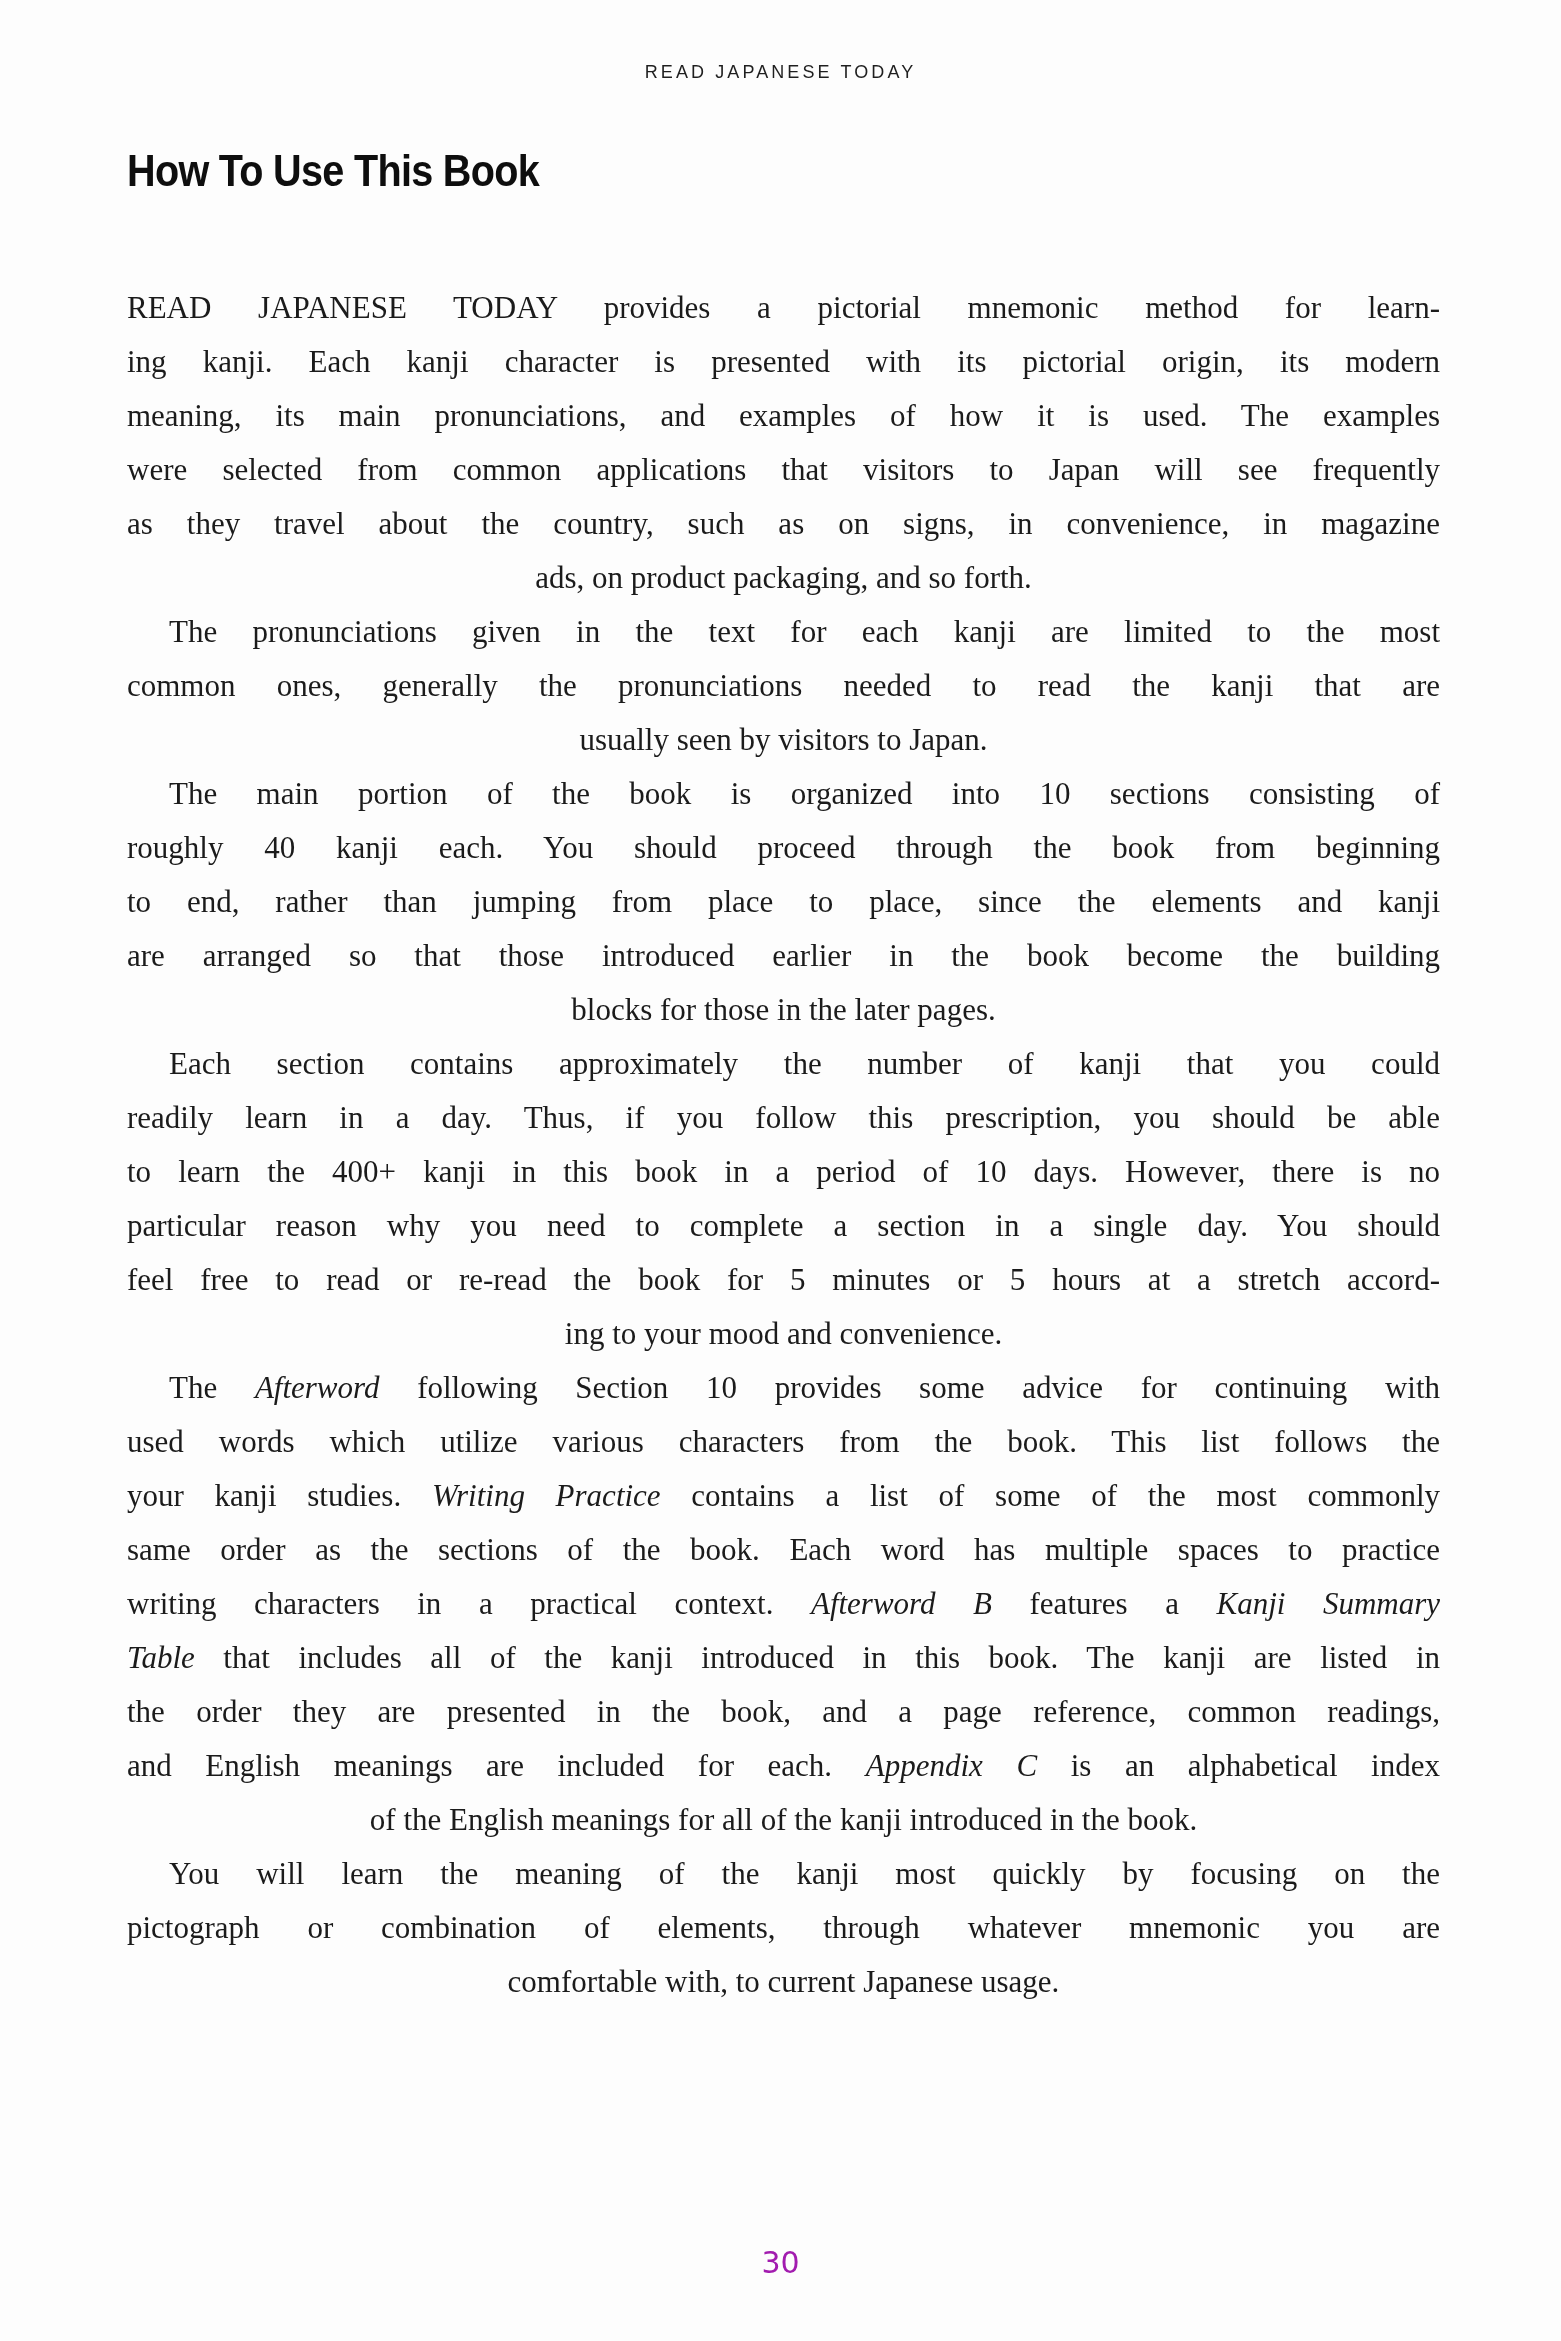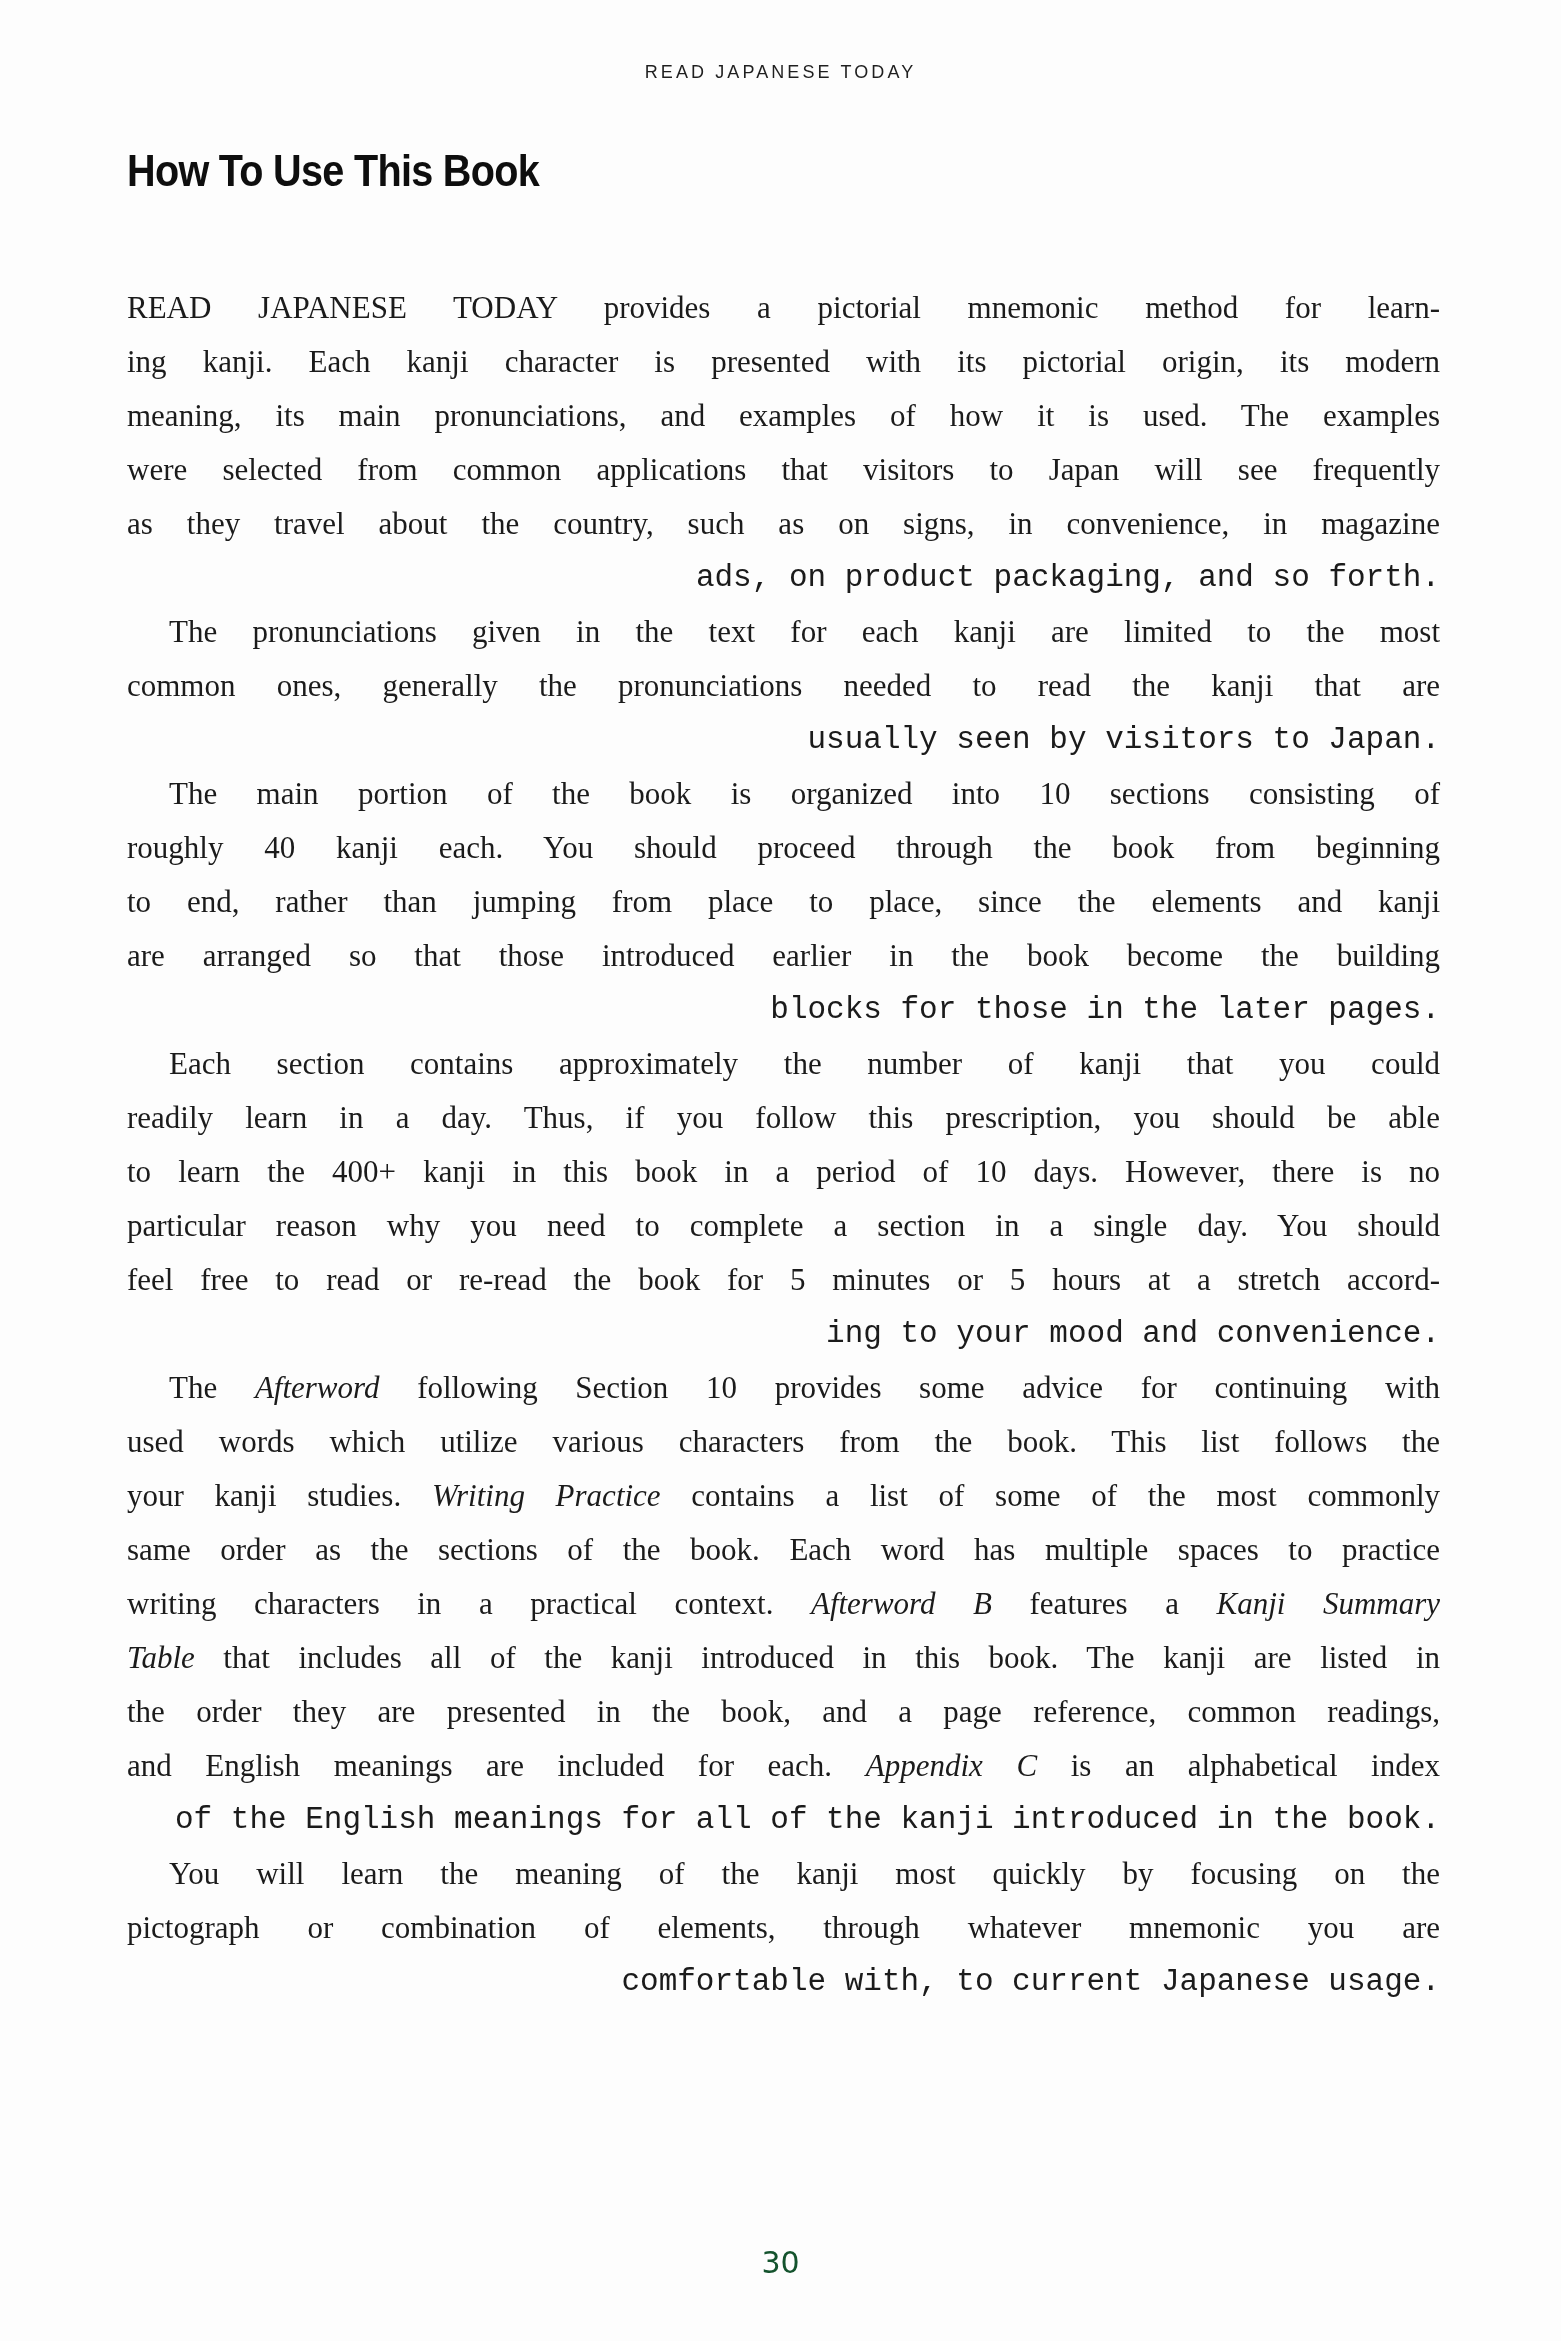--- a/index.html
+++ b/index.html
@@ -50,38 +50,37 @@
   }
   .line {
     height: 54px;
     line-height: 54px;
   }
   .line.justify {
     text-align: justify;
     text-align-last: justify;
   }
   .line.last {
-    text-align: right;
-    font-family: Liberation Mono, monospace;
+    text-align: center;
   }
   .line.indent {
     text-indent: 42px;
   }
   .line em {
     font-style: italic;
   }
   .page-number {
     position: absolute;
     top: 2245px;
     left: 0;
     width: 100%;
     text-align: center;
     font-family: "DejaVu Sans", sans-serif;
     font-size: 30px;
-    color: #14532d;
+    color: #a21caf;
   }
 </style>
 </head>
 <body>
 
 <div class="page">
   <div class="running-header">READ JAPANESE TODAY</div>
 
   <h1 class="chapter-title">How To Use This Book</h1>
 

